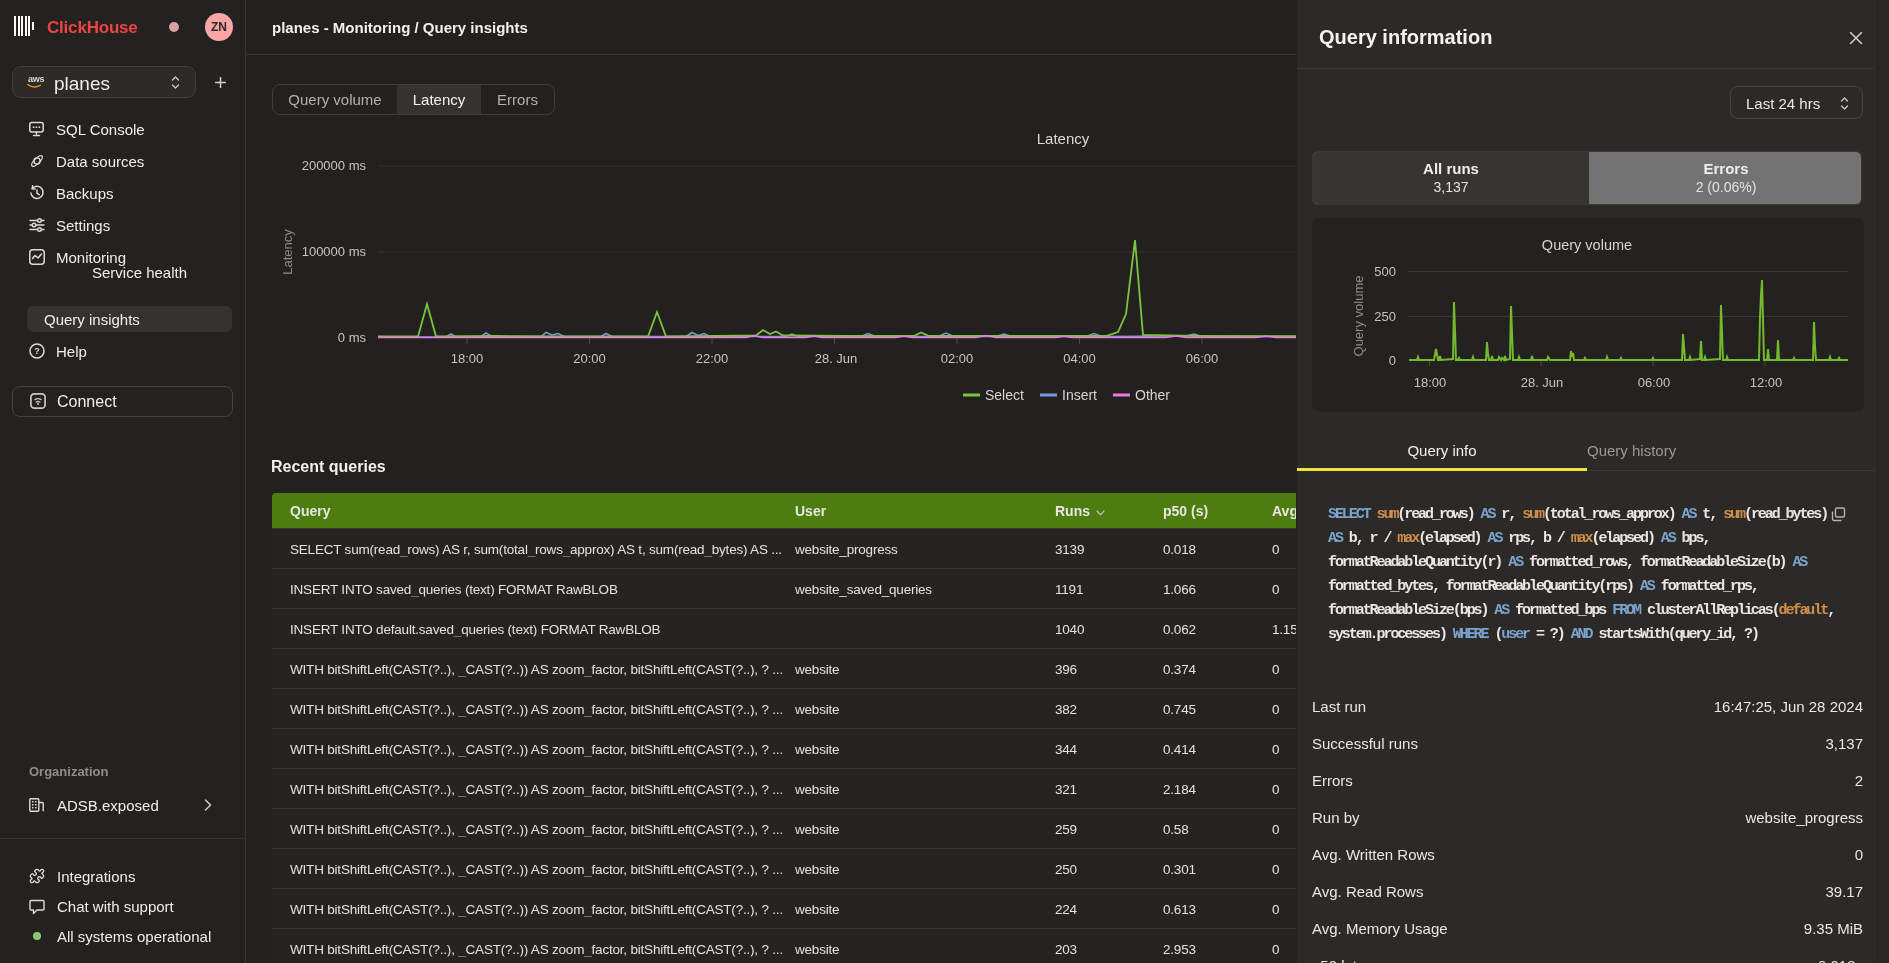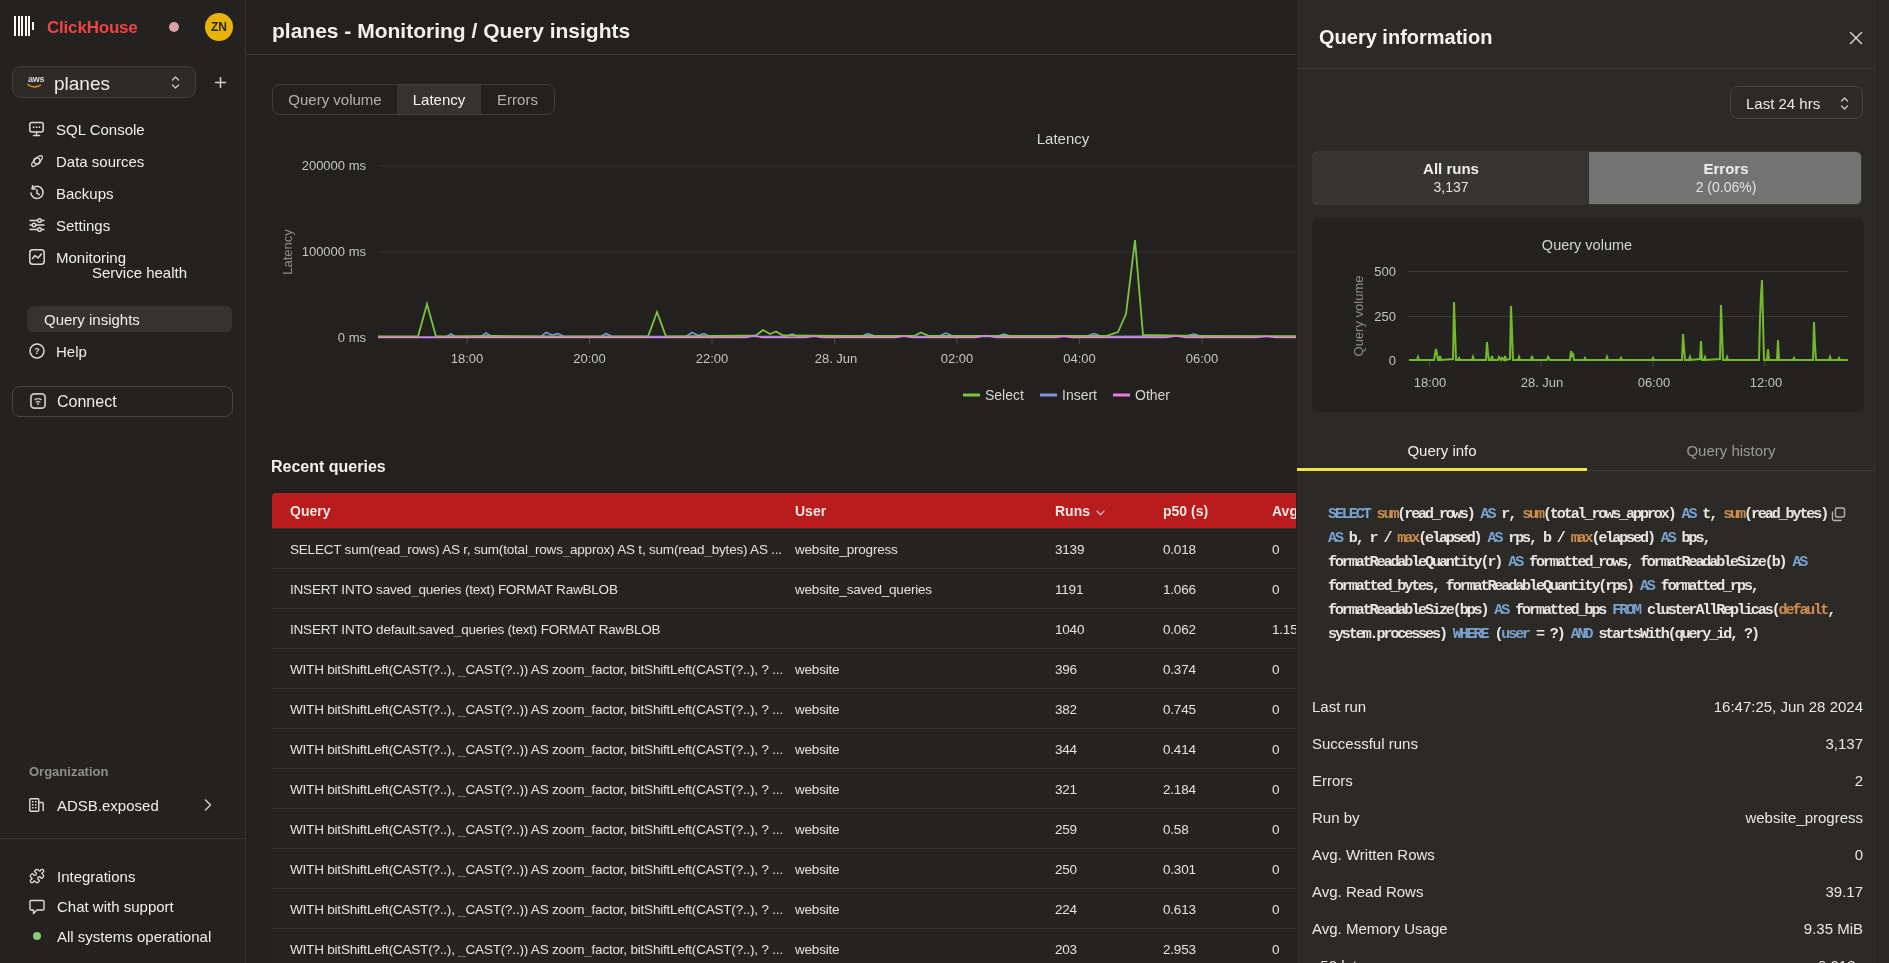--- a/index.html
+++ b/index.html
@@ -13,29 +13,29 @@
   .navicon { position:absolute; left:29px; }
   #qi-pill { position:absolute; left:27px; top:306px; width:205px; height:26px;
     background:#34332f; border-radius:6px; }
   #connect-btn { position:absolute; left:12px; top:386px; width:221px; height:31px;
     border:1px solid #45443f; border-radius:8px; }
   #svc-select { position:absolute; left:12px; top:66px; width:184px; height:32px;
     background:#2c2b28; border:1px solid #403f3b; border-radius:9px; }
   
   #mainheader { position:absolute; left:246px; top:0; width:1643px; height:55px;
     border-bottom:1px solid #393834; }
-  #mainheader span { position:absolute; left:26px; top:19px; font-size:21px; font-weight:bold; color:#f2f0ec; }
+  #mainheader span { position:absolute; left:26px; top:19px; font-size:15px; font-weight:bold; color:#f2f0ec; }
   #tabgroup { position:absolute; left:272px; top:84px; height:31px;
     border:1px solid #3f3e3a; border-radius:8px; display:flex; overflow:hidden; }
   .tab { font-size:15px; color:#b3b1ad; display:flex; align-items:center; justify-content:center; }
   .tab.active { background:#343331; color:#f5f3ef; }
   
   #recent-title { position:absolute; left:271px; top:458px; font-size:16px; font-weight:bold; color:#f2f0ec; }
   #qtable { position:absolute; left:272px; top:493px; width:1600px; }
-  .thead { position:relative; height:35px; background:#b91c1c; border-radius:4px 4px 0 0;
+  .thead { position:relative; height:35px; background:#4d7c0f; border-radius:4px 4px 0 0;
     font-size:14px; font-weight:bold; color:#e8e6e2; }
   .trow { position:relative; height:40px; background:#252421; border-top:1px solid #343330;
     font-size:13.5px; letter-spacing:-0.2px; color:#e4e2de; }
   .c1 { position:absolute; left:18px;  top:50%; transform:translateY(-50%); white-space:nowrap;
     width:492px; overflow:hidden; }
   .c2 { position:absolute; left:523px; top:50%; transform:translateY(-50%); white-space:nowrap; }
   .c3 { position:absolute; left:783px; top:50%; transform:translateY(-50%); }
   .c4 { position:absolute; left:891px; top:50%; transform:translateY(-50%); }
   .c5 { position:absolute; left:1000px; top:50%; transform:translateY(-50%); }
   
@@ -76,21 +76,21 @@
       <rect x="0" y="0" width="2" height="20"></rect>
       <rect x="3.5" y="0" width="2" height="20"></rect>
       <rect x="7" y="0" width="2" height="20"></rect>
       <rect x="10.5" y="0" width="2" height="20"></rect>
       <rect x="14" y="0" width="2" height="20"></rect>
       <rect x="17.5" y="6" width="2.4" height="8.2"></rect>
     </g>
   </svg>
   <div class="abs" style="left:47px; top:18px; font-size:17px; font-weight:bold; letter-spacing:-0.2px; color:#ef4444;">ClickHouse</div>
   <div class="abs" style="left:169px; top:22px; width:10px; height:10px; border-radius:50%; background:#d9a2a6;"></div>
-  <div class="abs" style="left:205px; top:13px; width:28px; height:28px; border-radius:50%; background:#eab308;
+  <div class="abs" style="left:205px; top:13px; width:28px; height:28px; border-radius:50%; background:#fca5a5;
        display:flex; align-items:center; justify-content:center; font-size:12px; font-weight:bold; color:#26282c;">ZN</div>
 
   <div id="svc-select">
     <div class="abs" style="left:15px; top:7px; font-size:9px; font-weight:bold; letter-spacing:-0.3px; color:#dddbd7;">aws</div>
     <svg class="abs" style="left:14px; top:17px;" width="14" height="5" viewBox="0 0 14 5">
       <path d="M0.5 0.5 Q7 5 13.5 1.2" fill="none" stroke="#e2891b" stroke-width="1.5" stroke-linecap="round"></path>
     </svg>
     <div class="abs" style="left:41px; top:6px; font-size:19px; color:#efede9;">planes</div>
     <svg class="abs" style="left:158px; top:9px;" width="9" height="13" viewBox="0 0 9 13">
       <path d="M1.5 4 L4.5 1 L7.5 4" fill="none" stroke="#c9c7c3" stroke-width="1.4" stroke-linecap="round" stroke-linejoin="round"></path>
@@ -396,21 +396,21 @@
       L308 142 L309 140 L310 142 L340 142 L341 140 L342 142
       L370 142 L371 116 L373 142 L377 142 L378 139 L379 142 L388 141 L389 123 L390 142 L392 142 L393 139 L394 142
       L408 141 L409 87 L411 142 L414 142 L415 139 L416 142
       L447 142 L448 100 L449 77 L450 62 L452 142 L455 142 L456 131 L457 142
       L465 142 L466 122 L467 142 L481 142 L482 140 L483 142
       L501 142 L502 104 L503 128 L504 142 L517 142 L518 139 L519 142 L526 142 L527 140 L528 142 L536 142" fill="none" stroke="#74b92c" stroke-width="2"></path>
   </svg>
 
   <div id="info-tabs">
     <div class="abs" style="left:0; width:290px; text-align:center; top:12px; font-size:15px; color:#f2f0ec;">Query info</div>
-    <div class="abs" style="left:290px; width:288px; text-align:center; top:12px; font-size:15px; color:#9b9a96;">Query history</div>
+    <div class="abs" style="left:290px; width:288px; top:12px; font-size:15px; color:#9b9a96;">Query history</div>
   </div>
   <div id="yellow-underline"></div>
   <div id="gray-underline"></div>
 
   <div id="codeblock"><span class="kw">SELECT</span> <span class="fn">sum</span>(read_rows) <span class="kw">AS</span> r, <span class="fn">sum</span>(total_rows_approx) <span class="kw">AS</span> t, <span class="fn">sum</span>(read_bytes)
 <span class="kw">AS</span> b, r / <span class="fn">max</span>(elapsed) <span class="kw">AS</span> rps, b / <span class="fn">max</span>(elapsed) <span class="kw">AS</span> bps,
 formatReadableQuantity(r) <span class="kw">AS</span> formatted_rows, formatReadableSize(b) <span class="kw">AS</span>
 formatted_bytes, formatReadableQuantity(rps) <span class="kw">AS</span> formatted_rps,
 formatReadableSize(bps) <span class="kw">AS</span> formatted_bps <span class="kw">FROM</span> clusterAllReplicas(<span class="fn">default</span>,
 system.processes) <span class="kw">WHERE</span> (<span class="kw">user</span> = ?) <span class="kw">AND</span> startsWith(query_id, ?)</div>

